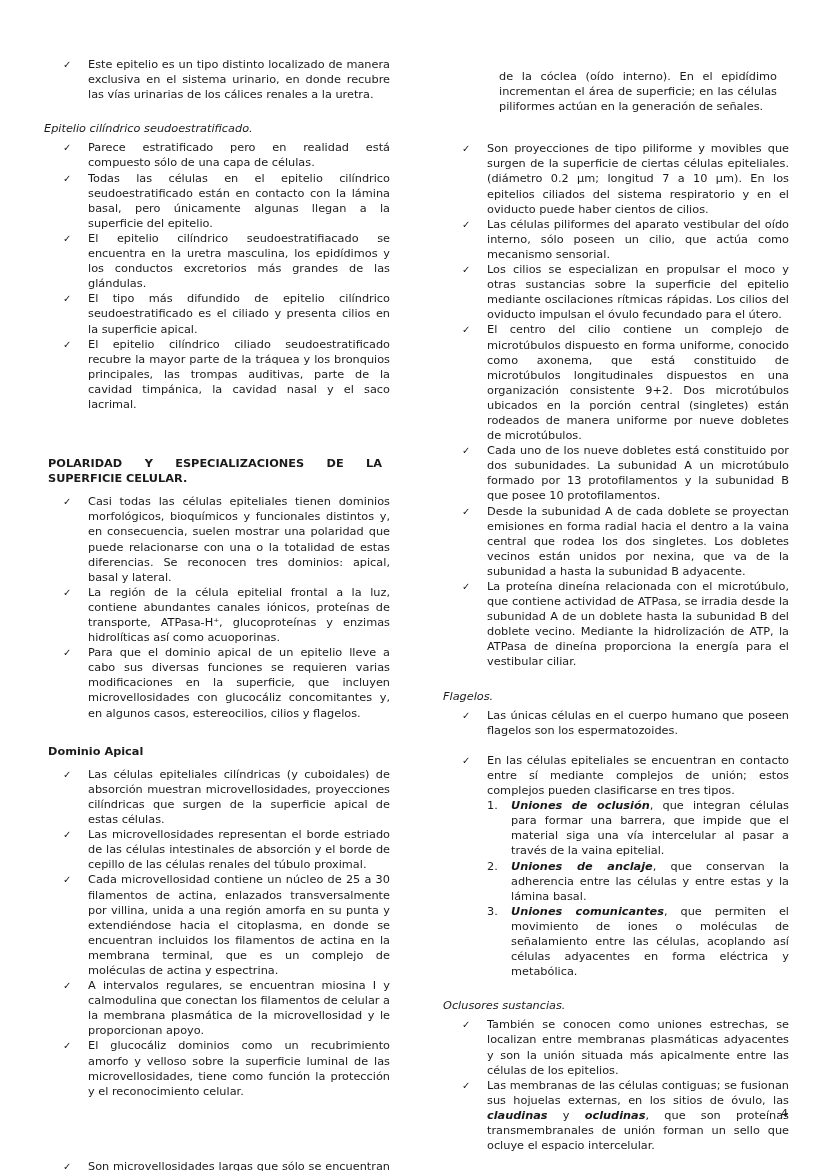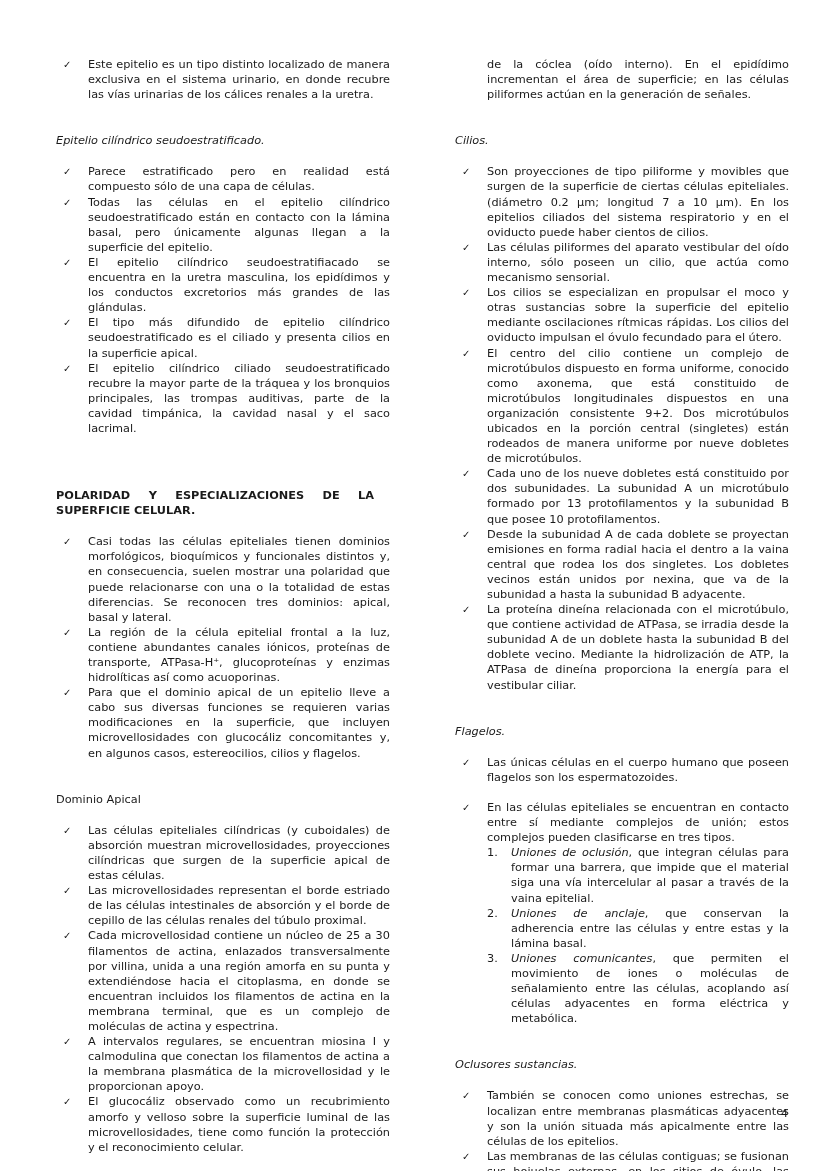--- a/index.html
+++ b/index.html
@@ -1,31 +1,31 @@
 <!DOCTYPE html>
 <html><head>
 <meta charset="utf-8">
 <style>
   html, body { margin:0; padding:0; background:#ffffff; }
   body { width:828px; height:1171px; position:relative; overflow:hidden;
          font-family:"DejaVu Sans", sans-serif; color:#1a1a1a; }
   .col { position:absolute; top:57px; width:350px; font-size:11.3px; line-height:15.1px; }
   .col.left { left:40px; }
   .col.right { left:439px; }
-  .sec-italic { font-style:italic; margin:16px; }
-  .sec-bold { font-weight:normal; margin:16px; }
-  .heading { font-weight:bold; margin:16px; text-align:justify; text-align-last:left; }
+  .sec-italic { font-style:italic; margin:4px; }
+  .sec-bold { font-weight:bold; margin:8px; }
+  .heading { font-weight:bold; margin:8px; text-align:justify; text-align-last:left; }
   ul.chk { list-style:none; margin:0; padding:0 0 0 48px; }
   ul.chk li { position:relative; text-align:justify; }
   ul.chk li .mark { position:absolute; left:-25px; top:0; font-size:10px; }
   ol.num { list-style:none; margin:0; padding:0 0 0 24px; }
   ol.num li { position:relative; text-align:justify; }
   ol.num li .n { position:absolute; left:-24px; }
-  .it { font-style:italic; }
-  .cont { padding-left:48px; text-align:justify; margin:0; }
+  .it { font-style:italic;font-weight:bold; }
+  .cont { padding-left:48px; text-align:justify; margin:12px; }
   .gap-s { height:15px; }
   .gap-l { height:36px; }
   .gap-xl { height:60px; }
   .pagenum { position:absolute; right:40px; top:1107px; font-size:11px; }
 </style>
 </head>
 <body>
 
 <div class="col left">
   <ul class="chk">
@@ -46,33 +46,32 @@
     <li><span class="mark">✓</span><span>Casi todas las células epiteliales tienen dominios morfológicos, bioquímicos y funcionales distintos y, en consecuencia, suelen mostrar una polaridad que puede relacionarse con una o la totalidad de estas diferencias. Se reconocen tres dominios: apical, basal y lateral.</span></li>
     <li><span class="mark">✓</span><span>La región de la célula epitelial frontal a la luz, contiene abundantes canales iónicos, proteínas de transporte, ATPasa-H⁺, glucoproteínas y enzimas hidrolíticas así como acuoporinas.</span></li>
     <li><span class="mark">✓</span><span>Para que el dominio apical de un epitelio lleve a cabo sus diversas funciones se requieren varias modificaciones en la superficie, que incluyen microvellosidades con glucocáliz concomitantes y, en algunos casos, estereocilios, cilios y flagelos.</span></li>
   </ul>
   <div class="gap-s"></div>
   <p class="sec-bold">Dominio Apical</p>
   <ul class="chk">
     <li><span class="mark">✓</span><span>Las células epiteliales cilíndricas (y cuboidales) de absorción muestran microvellosidades, proyecciones cilíndricas que surgen de la superficie apical de estas células.</span></li>
     <li><span class="mark">✓</span><span>Las microvellosidades representan el borde estriado de las células intestinales de absorción y el borde de cepillo de las células renales del túbulo proximal.</span></li>
     <li><span class="mark">✓</span><span>Cada microvellosidad contiene un núcleo de 25 a 30 filamentos de actina, enlazados transversalmente por villina, unida a una región amorfa en su punta y extendiéndose hacia el citoplasma, en donde se encuentran incluidos los filamentos de actina en la membrana terminal, que es un complejo de moléculas de actina y espectrina.</span></li>
-    <li><span class="mark">✓</span><span>A intervalos regulares, se encuentran miosina I y calmodulina que conectan los filamentos de actina a la membrana plasmática de la microvellosidad y le proporcionan apoyo.</span></li>
-    <li><span class="mark">✓</span><span>El glucocáliz observado como un recubrimiento amorfo y velloso sobre la superficie luminal de las microvellosidades, tiene como función la protección y el reconocimiento celular.</span></li>
+    <li><span class="mark">✓</span><span>A intervalos regulares, se encuentran miosina I y calmodulina que conectan los filamentos de celular a la membrana plasmática de la microvellosidad y le proporcionan apoyo.</span></li>
+    <li><span class="mark">✓</span><span>El glucocáliz dominios como un recubrimiento amorfo y velloso sobre la superficie luminal de las microvellosidades, tiene como función la protección y el reconocimiento celular.</span></li>
   </ul>
   <div class="gap-xl"></div>
   <ul class="chk">
     <li style="text-align-last:justify;"><span class="mark">✓</span><span>Son microvellosidades largas que sólo se encuentran en el epidídimo y en las células piliformes sensoriales</span></li>
   </ul>
 </div>
 
 <div class="col right">
   <p class="cont">de la cóclea (oído interno). En el epidídimo incrementan el área de superficie; en las células piliformes actúan en la generación de señales.</p>
   <div class="gap-s"></div>
-  <p class="sec-italic">Cilios.</p>
   <ul class="chk">
     <li><span class="mark">✓</span><span>Son proyecciones de tipo piliforme y movibles que surgen de la superficie de ciertas células epiteliales. (diámetro 0.2 µm; longitud 7 a 10 µm). En los epitelios ciliados del sistema respiratorio y en el oviducto puede haber cientos de cilios.</span></li>
     <li><span class="mark">✓</span><span>Las células piliformes del aparato vestibular del oído interno, sólo poseen un cilio, que actúa como mecanismo sensorial.</span></li>
     <li><span class="mark">✓</span><span>Los cilios se especializan en propulsar el moco y otras sustancias sobre la superficie del epitelio mediante oscilaciones rítmicas rápidas. Los cilios del oviducto impulsan el óvulo fecundado para el útero.</span></li>
     <li><span class="mark">✓</span><span>El centro del cilio contiene un complejo de microtúbulos dispuesto en forma uniforme, conocido como axonema, que está constituido de microtúbulos longitudinales dispuestos en una organización consistente 9+2. Dos microtúbulos ubicados en la porción central (singletes) están rodeados de manera uniforme por nueve dobletes de microtúbulos.</span></li>
     <li><span class="mark">✓</span><span>Cada uno de los nueve dobletes está constituido por dos subunidades. La subunidad A un microtúbulo formado por 13 protofilamentos y la subunidad B que posee 10 protofilamentos.</span></li>
     <li><span class="mark">✓</span><span>Desde la subunidad A de cada doblete se proyectan emisiones en forma radial hacia el dentro a la  vaina central que rodea los dos singletes. Los dobletes vecinos están unidos por nexina, que va de la subunidad a hasta la subunidad B adyacente.</span></li>
     <li><span class="mark">✓</span><span>La proteína dineína relacionada con el microtúbulo, que contiene actividad de ATPasa, se irradia desde la subunidad A de un doblete hasta la subunidad B del doblete vecino. Mediante la hidrolización de ATP, la ATPasa de dineína proporciona la energía para el vestibular ciliar.</span></li>
   </ul>
   <div class="gap-s"></div>

